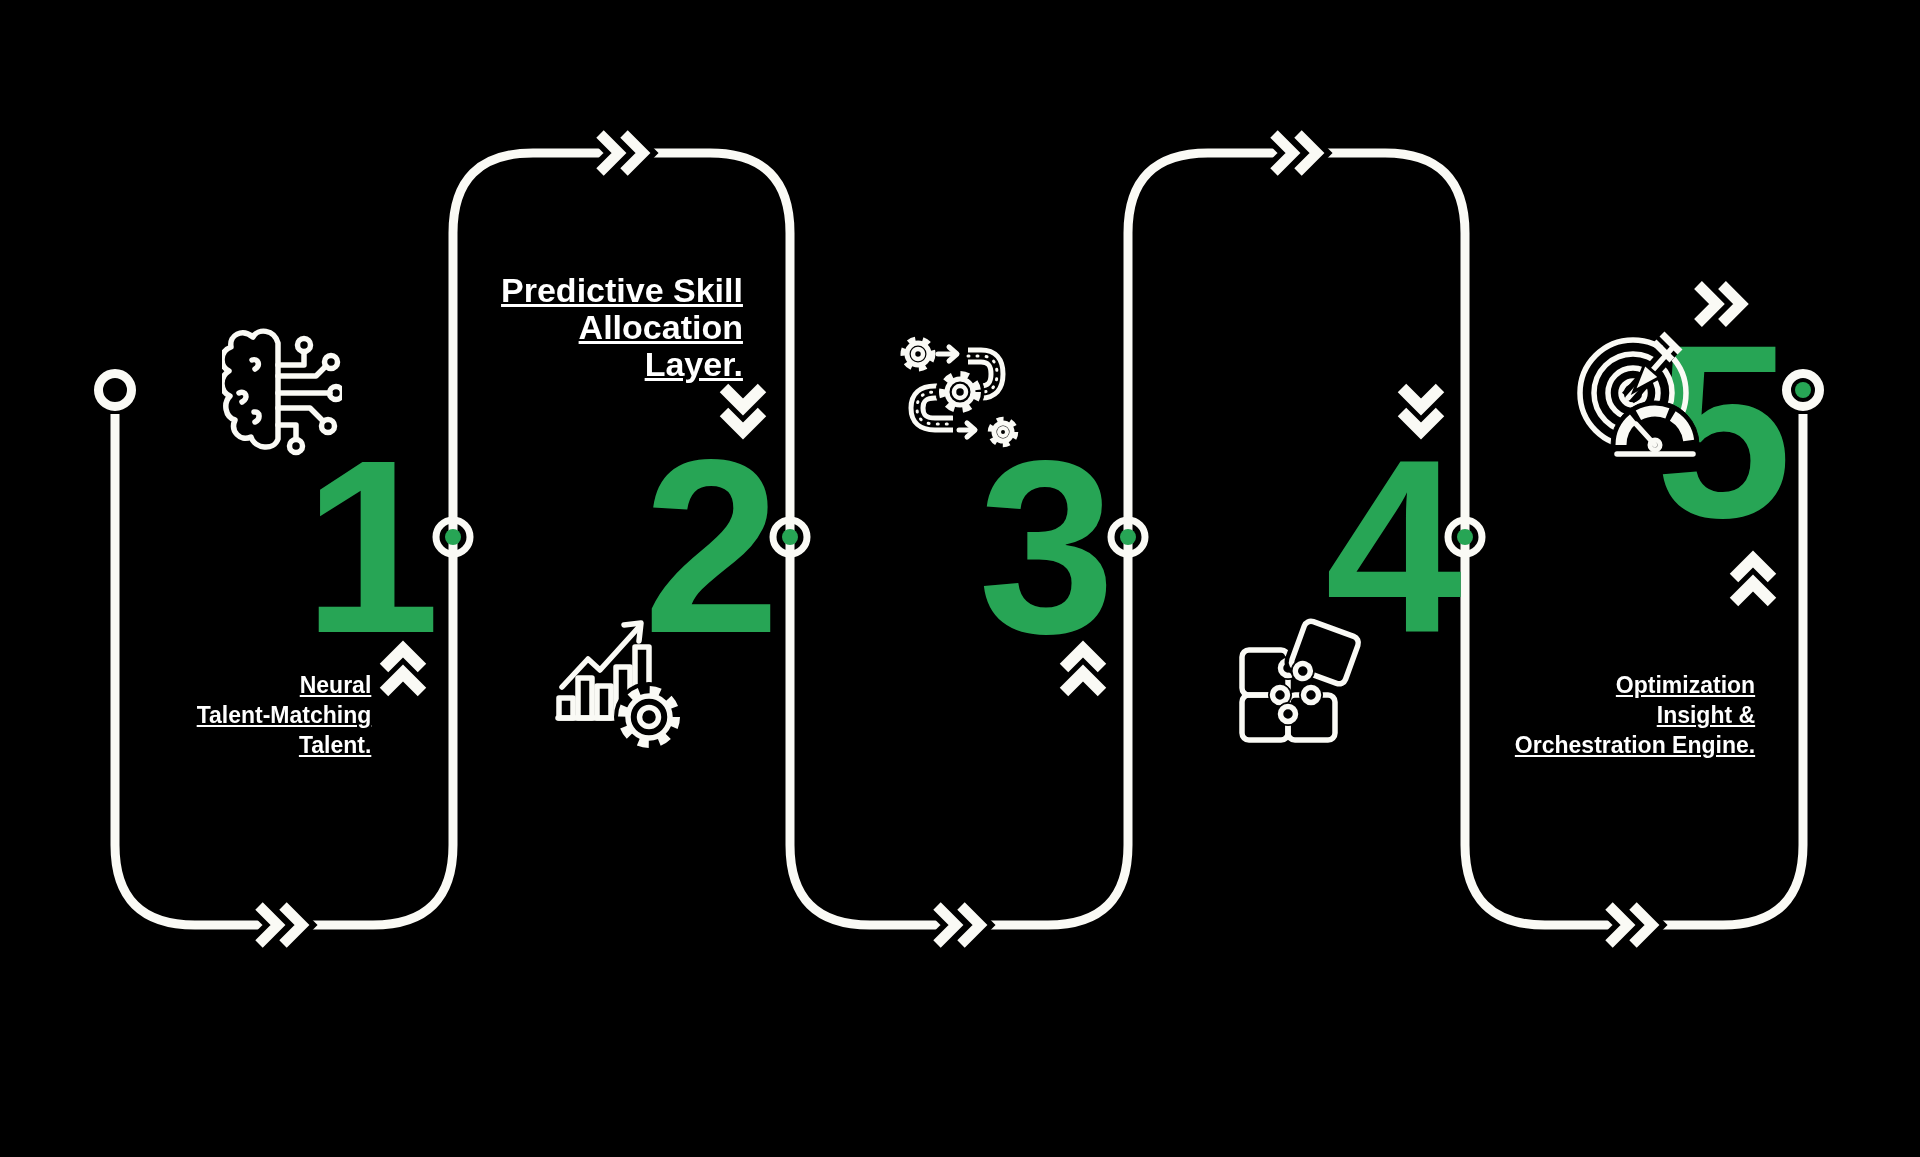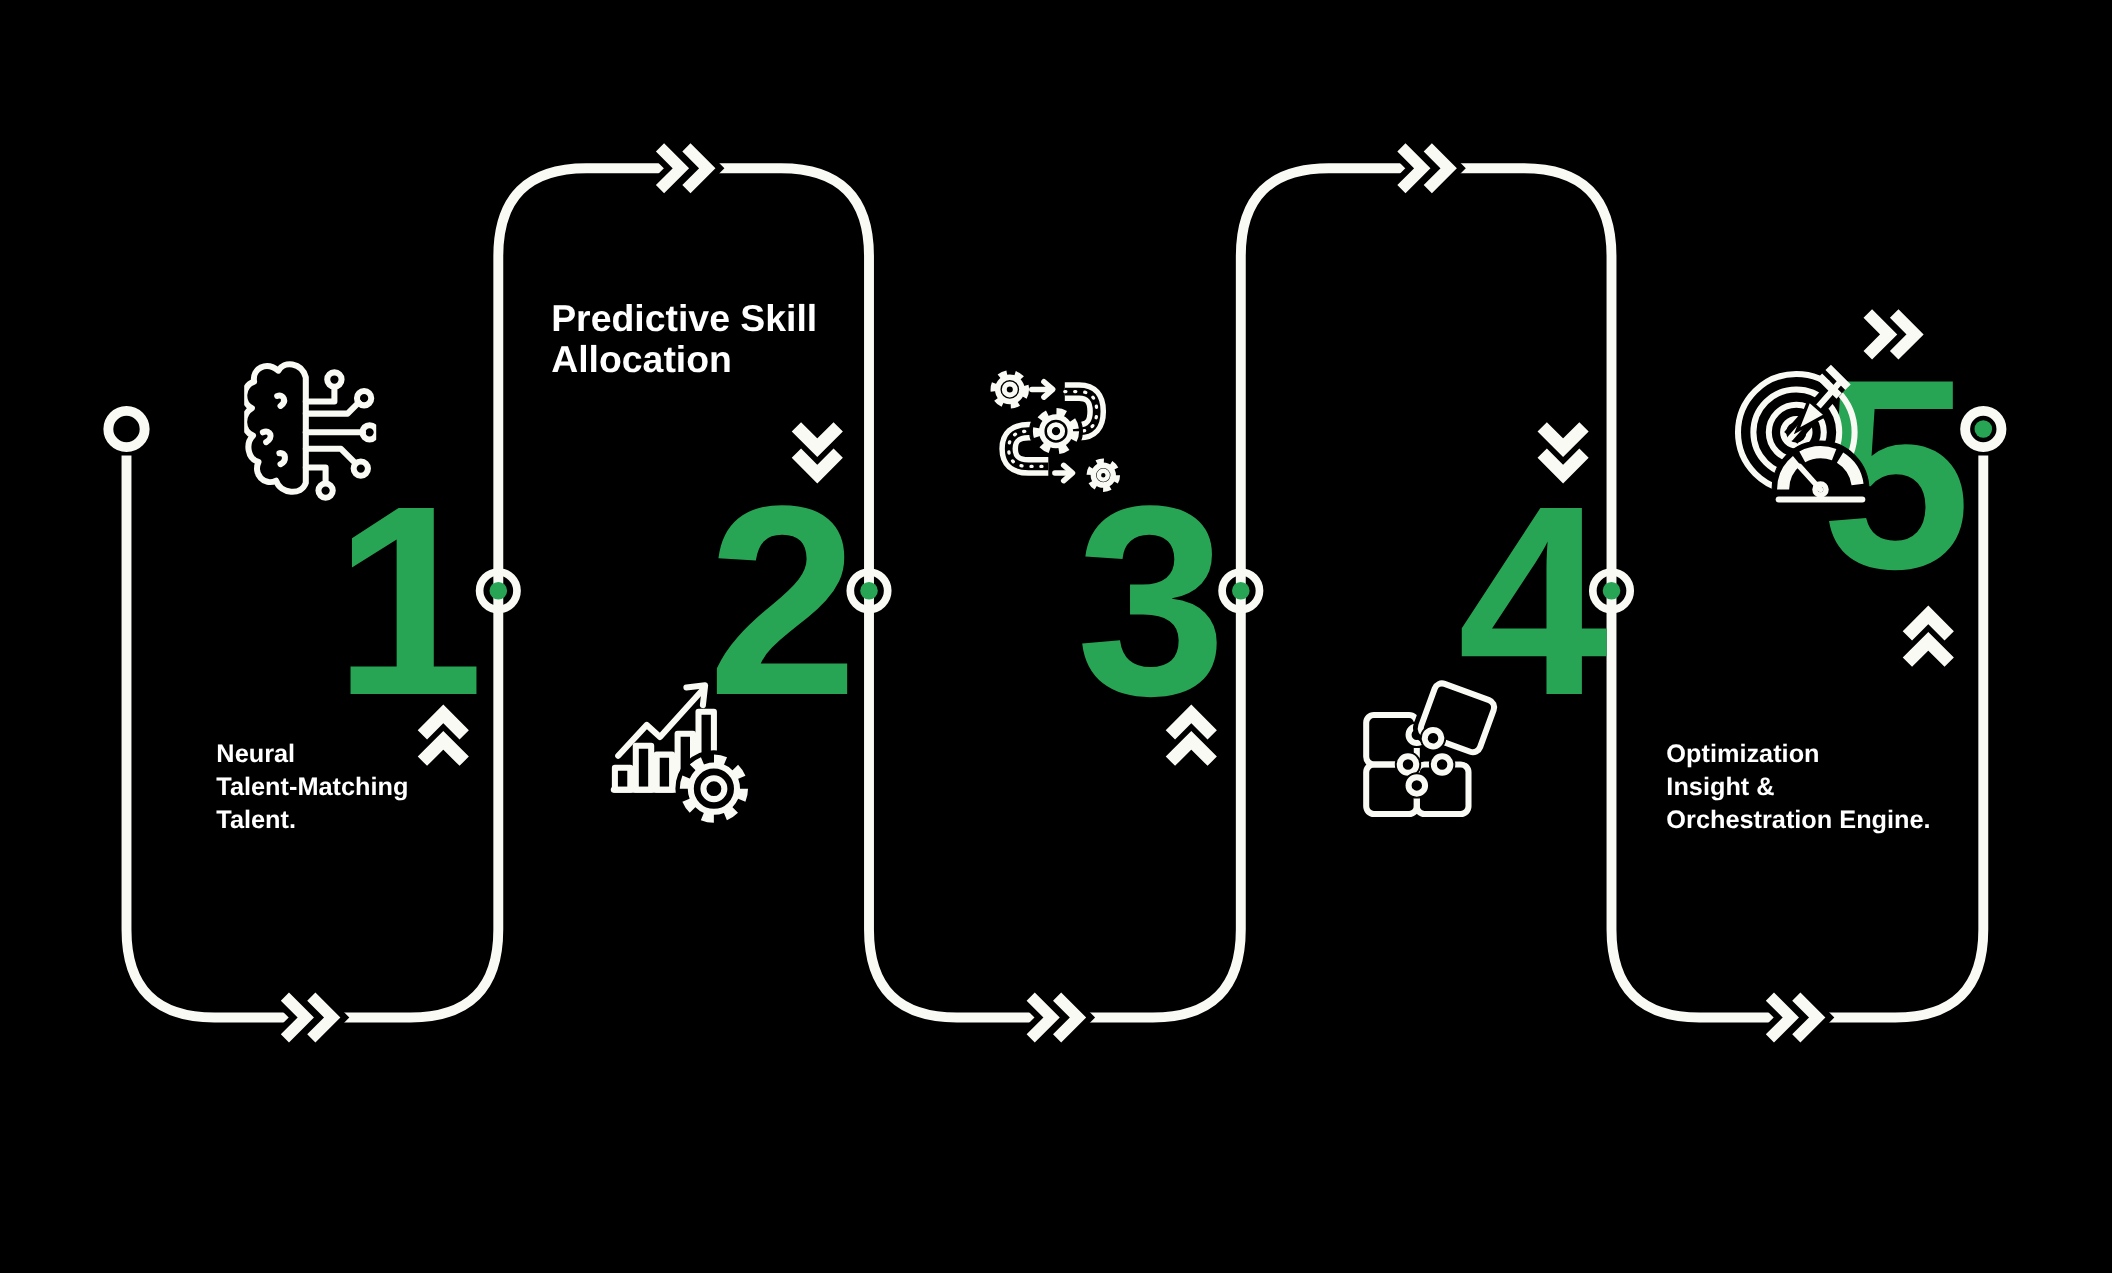--- a/index.html
+++ b/index.html
@@ -2,22 +2,22 @@
 <html style="--background: #000000; --accent: #27a555; --line: #fafaf5; --text: #ffffff;"><head>
 <meta charset="utf-8">
 <style>
   html,body{margin:0;padding:0;background:#000;}
   #canvas{position:relative;width:1920px;height:1157px;background:var(--background,#000);overflow:hidden;
           font-family:"Liberation Sans","DejaVu Sans",sans-serif;}
   svg{position:absolute;display:block;}
   .abs{position:absolute;}
   .num{position:absolute;color:var(--accent,#27a555);font-weight:bold;font-size:246px;line-height:1;
        text-align:right;white-space:pre;}
-  .label{position:absolute;transform:translateX(-50%);text-align:left;color:var(--text,#fff);
-         font-weight:bold;}
+  .label{position:absolute;transform:translateX(-50%);text-align:right;color:var(--text,#fff);
+         font-weight:bold;text-decoration:underline;}
   .desc{font-size:23px;line-height:30px;}
   .title{font-size:34px;line-height:37px;}
   .stroke{stroke:var(--line,#fafaf5);fill:none;}
   .fillw{fill:var(--line,#fafaf5);}
   .halo{stroke:#000;fill:none;}
   .halofill{fill:#000;stroke:#000;}
   .accent{fill:var(--accent,#27a555);}
 </style>
 </head>
 <body>
@@ -81,20 +81,21 @@
   <div class="num" style="top:309px;right:128px">5</div>
 
   <div class="label desc" style="left:284px;top:670px">
     <div>Neural</div>
     <div>Talent-Matching</div>
     <div>Talent.</div>
   </div>
   <div class="label title" style="left:622px;top:272px">
     <div>Predictive Skill</div>
     <div>Allocation</div>
+    <div>Layer.</div>
   </div>
   <div class="label desc" style="left:1635px;top:670px">
     <div>Optimization</div>
     <div>Insight &amp;</div>
     <div>Orchestration Engine.</div>
   </div>
 
   <svg class="abs" style="left:222px;top:318px" width="120" height="150" viewBox="0 0 120 150">
     <g class="stroke" stroke-width="5.5" stroke-linejoin="round" stroke-linecap="round">
       <path d="M56,25 C52,11 36,10 31,19 C20,10 7,17 9,29 C-2,33 -3,48 7,53 C-3,59 -2,74 8,78 C1,85 3,99 13,102 C8,113 18,124 29,119 C33,131 52,133 56,121 Z"></path>

